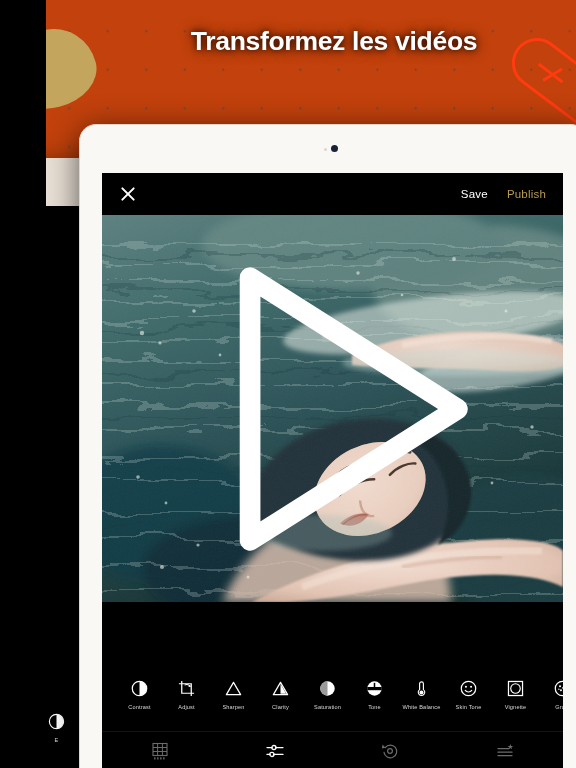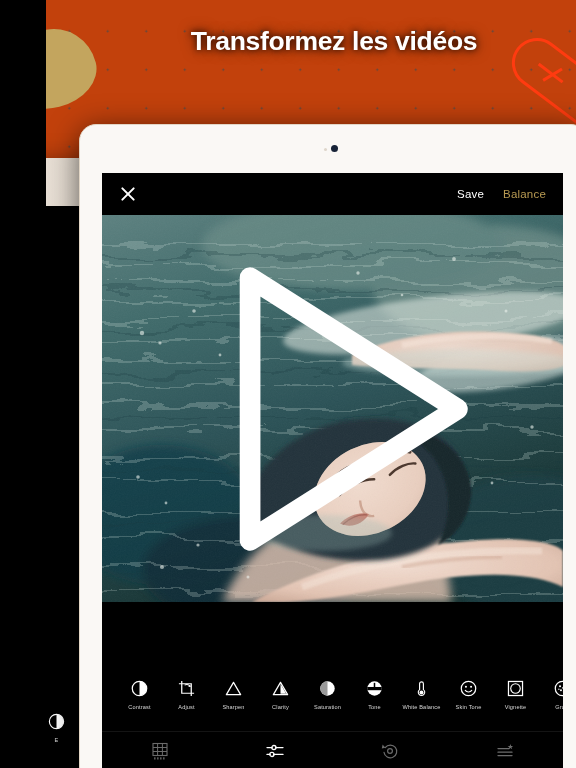--- a/index.html
+++ b/index.html
@@ -325,21 +325,21 @@
 
   <div class="tablet tablet-main">
     <div class="camera-dot"></div>
 
     <div class="screen">
 
       <div class="appbar">
         <div class="close-x"></div>
         <div class="appbar-actions">
           <span class="act act-save">Save</span>
-          <span class="act act-publish">Balance</span>
+          <span class="act act-publish">Publish</span>
         </div>
       </div>
 
       <div class="media">
         <svg viewBox="0 0 461 387" preserveAspectRatio="xMidYMid slice">
           <defs>
             <linearGradient id="water" x1="0" y1="0" x2="0.35" y2="1">
               <stop offset="0%" stop-color="#5d8180"></stop>
               <stop offset="28%" stop-color="#3f6a6a"></stop>
               <stop offset="58%" stop-color="#2b5257"></stop>

